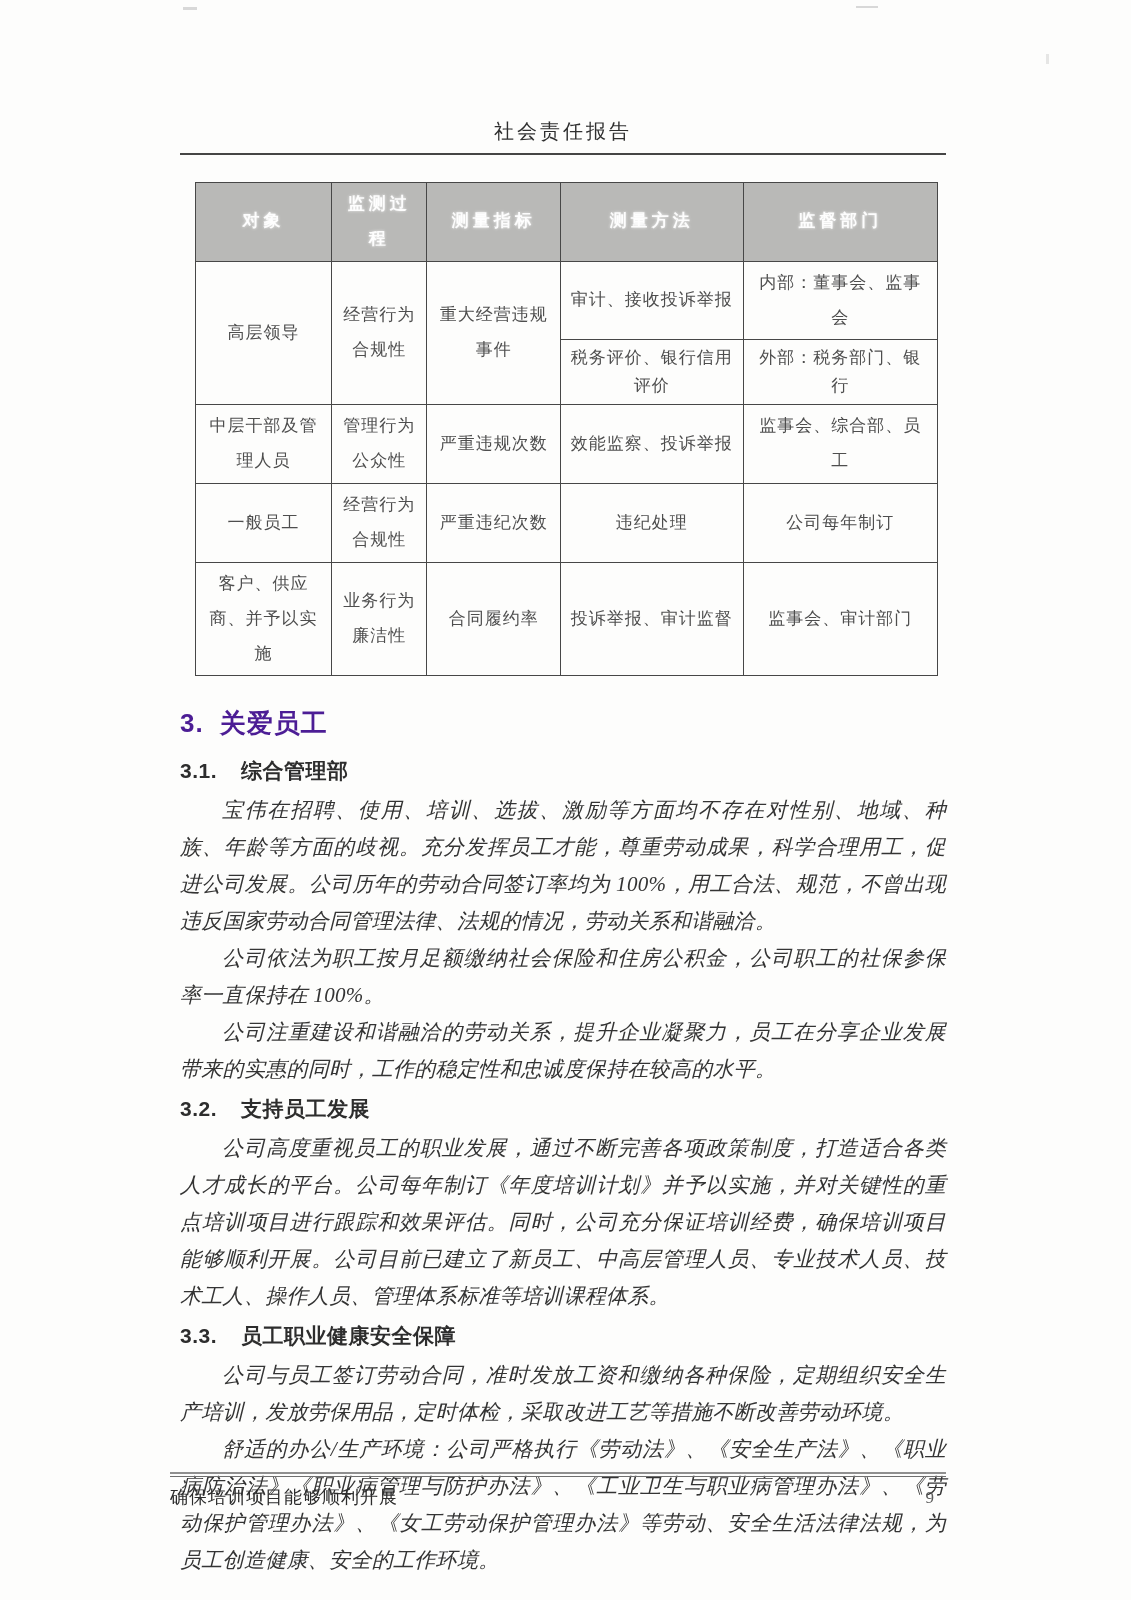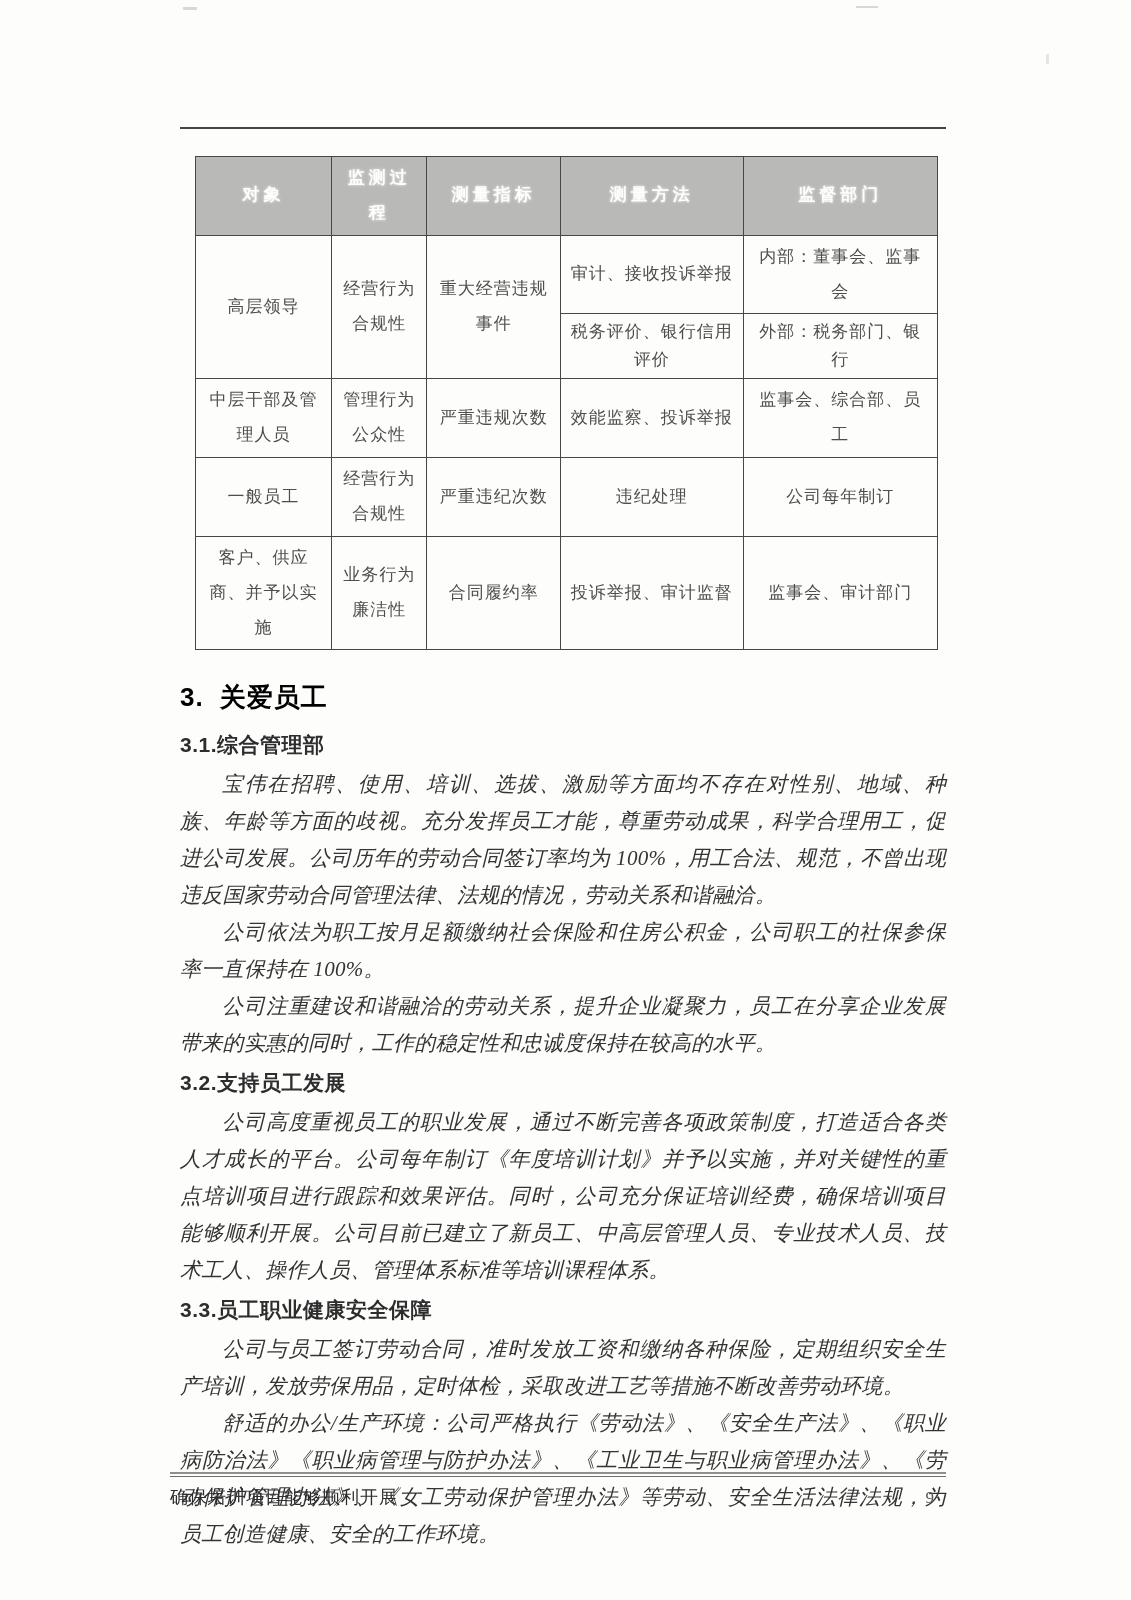--- a/index.html
+++ b/index.html
@@ -63,33 +63,33 @@
   tr.r1b td{height:48px;line-height:1.65;}
   tr.r2 td{height:66px;}
   tr.r3 td{height:62px;}
   tr.r4 td{height:66px;}
   td.wrap2{line-height:2.05;}
 
   
   .h-section{
     font-family:"Liberation Sans","DejaVu Sans",sans-serif;
     font-weight:700;
-    font-size:26px;color:#000000;
+    font-size:26px;color:#4c1d95;
     margin:30px 0 16px 0;
     letter-spacing:1px;
   }
   .h-section .num{margin-right:16px;}
   .h-sub{
     font-family:"Liberation Sans","DejaVu Sans",sans-serif;
     font-weight:700;
     font-size:21px;color:#2d2d2d;
     margin:7px 0 7px 0;
     letter-spacing:.5px;
   }
-  .h-sub .num{margin-right:0;}
+  .h-sub .num{margin-right:24px;}
   p.body{
     margin:0;
     font-size:21px;
     line-height:37px;
     text-align:justify;
     text-indent:2em;
     color:#343434;
     letter-spacing:.3px;
     font-style:italic;
   }
@@ -116,20 +116,21 @@
 
 <div class="page">
 
   <div class="scan-mark mark1"></div>
   <div class="scan-mark mark2"></div>
   <div class="scan-mark mark3"></div>
 
   <div class="content">
 
     <header>
+      <div class="doc-title">社会责任报告</div>
       <div class="title-rule"></div>
     </header>
 
     <table class="monitor">
       <colgroup>
         <col style="width:18.3%">
           <col style="width:12.9%">
           <col style="width:18.0%">
         <col style="width:24.6%">
           <col style="width:26.2%">

